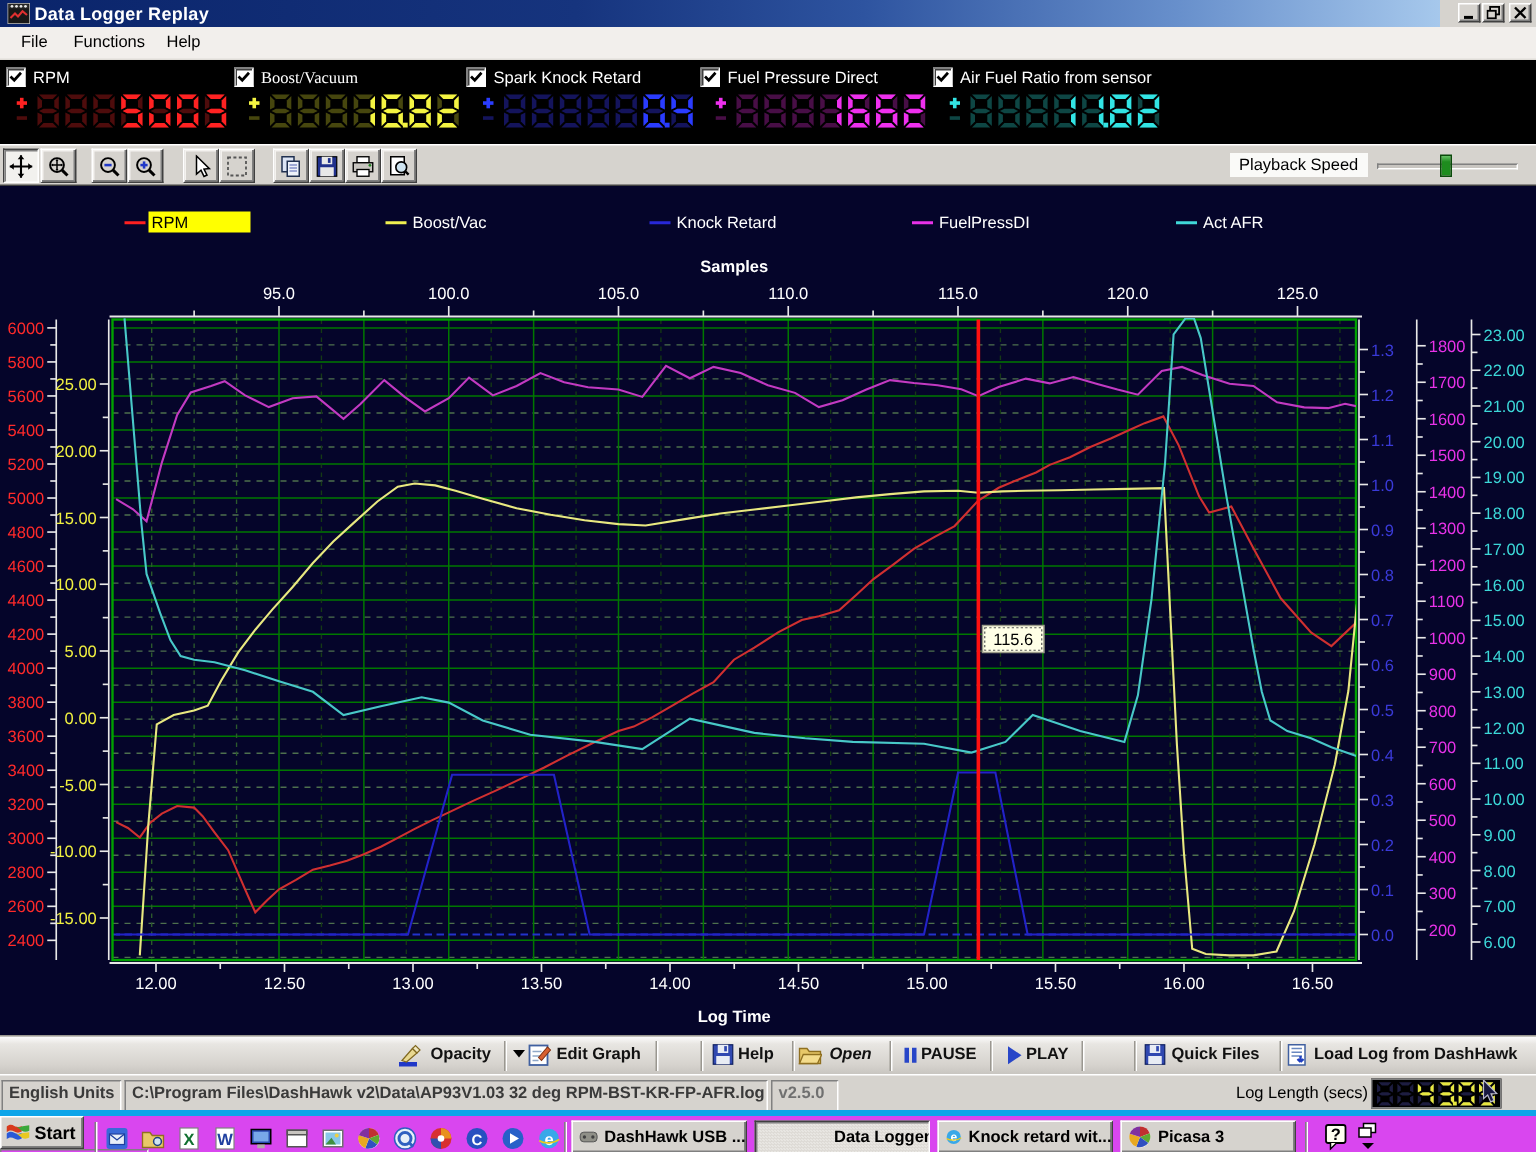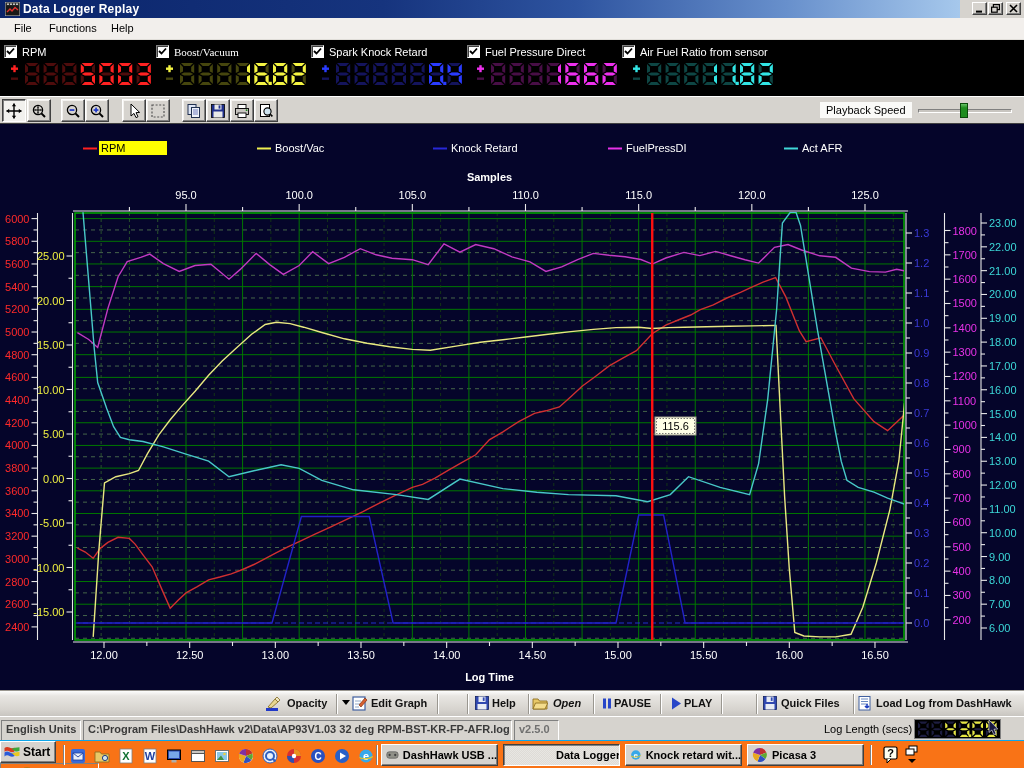--- a/index.html
+++ b/index.html
@@ -53,21 +53,21 @@
   .tr-icon { top:4px; }
 
   
   #statusbar { left:0; top:716px; width:1024px; height:24px; background:#d6d3ce; border-top:1px solid #fff; }
   .sb-cell { top:3px; height:36px; border:1px solid; border-color:#808080 #fff #fff #808080;
      padding:2px 4px 0 4px; color:#3a3a3a; font-weight:bold; font-size:11px; white-space:nowrap; overflow:hidden; }
   #sb-loglen-label { top:6px; color:#000; font-weight:normal; }
   #sb-led { top:2px; width:87px; height:20px; background:#000; border:1px solid #808080; }
 
   
-  #taskbar { left:0; top:740px; width:1024px; height:28px; background:#f97316; border-top:1px solid #0ea5e9; }
+  #taskbar { left:0; top:740px; width:1024px; height:28px; background:#d946ef; border-top:4px solid #0ea5e9; }
   #start-btn { left:2px; top:3px; width:56px; height:22px; background:#d6d3ce; border:1px solid;
      border-color:#fff #404040 #404040 #fff; box-shadow:inset -1px -1px 0 #808080;
      display:flex; align-items:center; padding-left:3px; }
   #start-label { font-weight:bold; font-size:12px; margin-left:3px; }
   .ql-icon { top:7px; width:16px; height:16px; }
   .tb-divider { top:4px; width:2px; height:20px; border-left:1px solid #808080; border-right:1px solid #fff; }
   .taskbtn { top:3px; width:117px; height:22px; background:#d6d3ce; border:1px solid;
      border-color:#fff #404040 #404040 #fff; box-shadow:inset -1px -1px 0 #808080;
      display:flex; align-items:center; padding-left:4px; font-size:11px; white-space:nowrap; overflow:hidden; }
   .taskbtn.active { border-color:#404040 #fff #fff #404040; box-shadow:inset 1px 1px 0 #808080;

